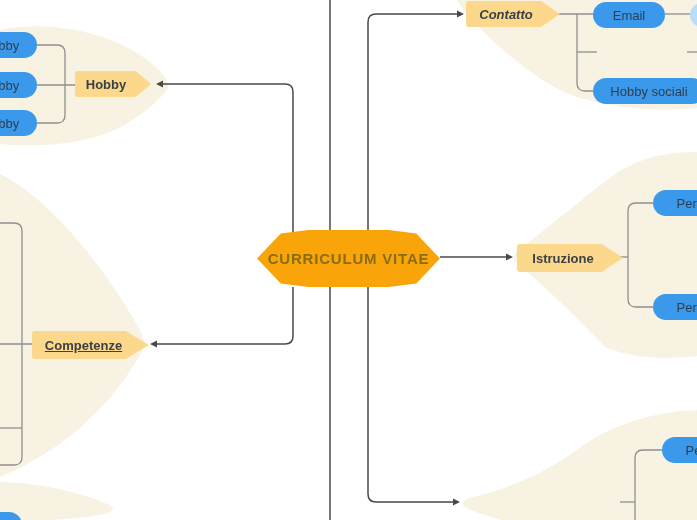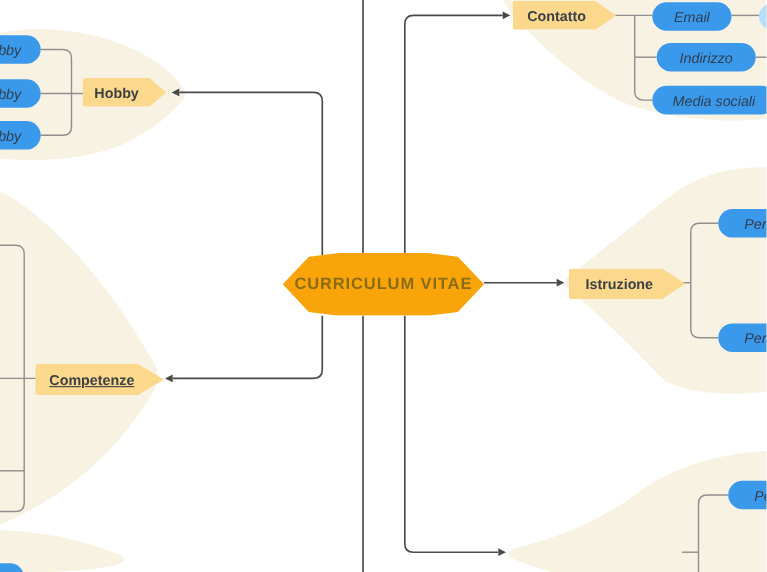--- a/index.html
+++ b/index.html
@@ -13,21 +13,21 @@
     background:#FBD88C;color:#3B4045;font-weight:bold;font-size:13px;
     clip-path:polygon(0 0,80% 0,100% 50%,80% 100%,0 100%);
     padding-right:14px;border-radius:3px;white-space:nowrap;
   }
   .root{
     background:#F9A50A;color:#8A6C14;font-weight:bold;font-size:15px;letter-spacing:.8px;
     clip-path:polygon(0 50%,13% 6%,28% 0,72% 0,87% 6%,100% 50%,87% 94%,72% 100%,28% 100%,13% 94%);
     white-space:nowrap;
   }
   .pill{
-    background:#3B99EC;color:#2F3E4E;font-size:13px;border-radius:13px;white-space:nowrap;font-style:italic;
+    background:#3B99EC;color:#2F3E4E;font-size:13px;border-radius:13px;white-space:nowrap;
   }
   .pill.light{background:#B5DFF9;}
 </style>
 </head>
 <body>
 
 <div id="canvas">
 
   <svg class="layer" viewBox="0 0 697 520">
     <path fill="#F8F2E3" d="M0,30 C40,21 92,29 126,47 C150,59 162,72 167,81 Q170,86 166,91 C157,103 139,117 117,129 C84,144 40,148 0,144 Z"></path>
@@ -75,41 +75,38 @@
       <path d="M157,340.5 L150,344 L157,347.5 Z"></path>
       <path d="M453,498.5 L460,502 L453,505.5 Z"></path>
       <path d="M506,253.5 L513,257 L506,260.5 Z"></path>
     </g>
   </svg>
 
   <div class="node root" style="left:257px;top:230px;width:183px;height:57px;">
     <span>CURRICULUM VITAE</span>
   </div>
 
-  <div class="node branch" style="left:466px;top:1px;width:94px;height:26px;">
+  <div class="node branch" style="left:466px;top:1px;width:94px;height:26px;font-style:italic;">
     <span>Contatto</span>
   </div>
   <div class="node branch" style="left:75px;top:71px;width:76px;height:26px;">
     <span>Hobby</span>
   </div>
   <div class="node branch" style="left:32px;top:331px;width:117px;height:28px;text-decoration:underline;">
     <span>Competenze</span>
   </div>
   <div class="node branch" style="left:517px;top:244px;width:106px;height:28px;">
     <span>Istruzione</span>
   </div>
 
   <div class="node pill" style="left:593px;top:2px;width:72px;height:26px;">
     <span>Email</span>
   </div>
-  <div class="node pill" style="left:597px;top:39px;width:90px;height:26px;">
-    <span>Indirizzo</span>
-  </div>
   <div class="node pill" style="left:593px;top:78px;width:112px;height:26px;">
-    <span>Media sociali</span>
+    <span>Hobby sociali</span>
   </div>
 
   <div class="node pill" style="left:-36px;top:32px;width:73px;height:26px;">
     <span>Hobby</span>
   </div>
   <div class="node pill" style="left:-36px;top:72px;width:73px;height:26px;">
     <span>Hobby</span>
   </div>
   <div class="node pill" style="left:-36px;top:110px;width:73px;height:26px;">
     <span>Hobby</span>

